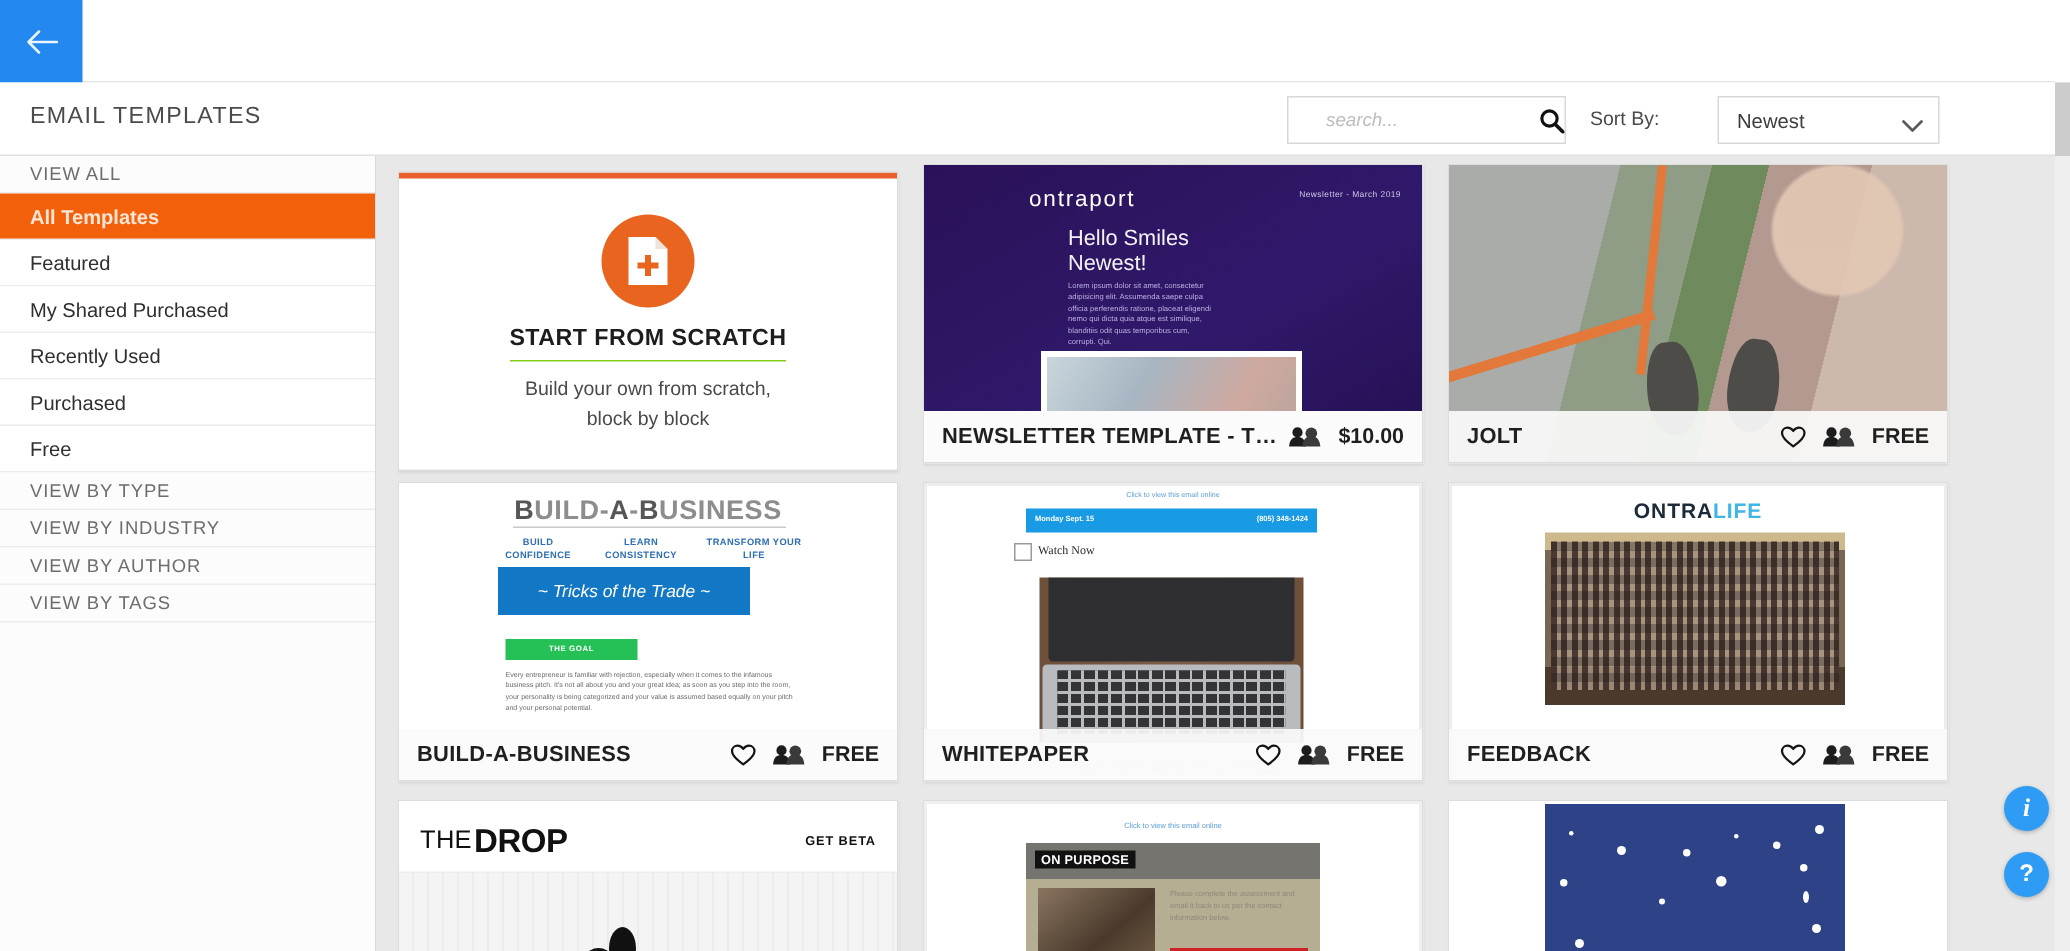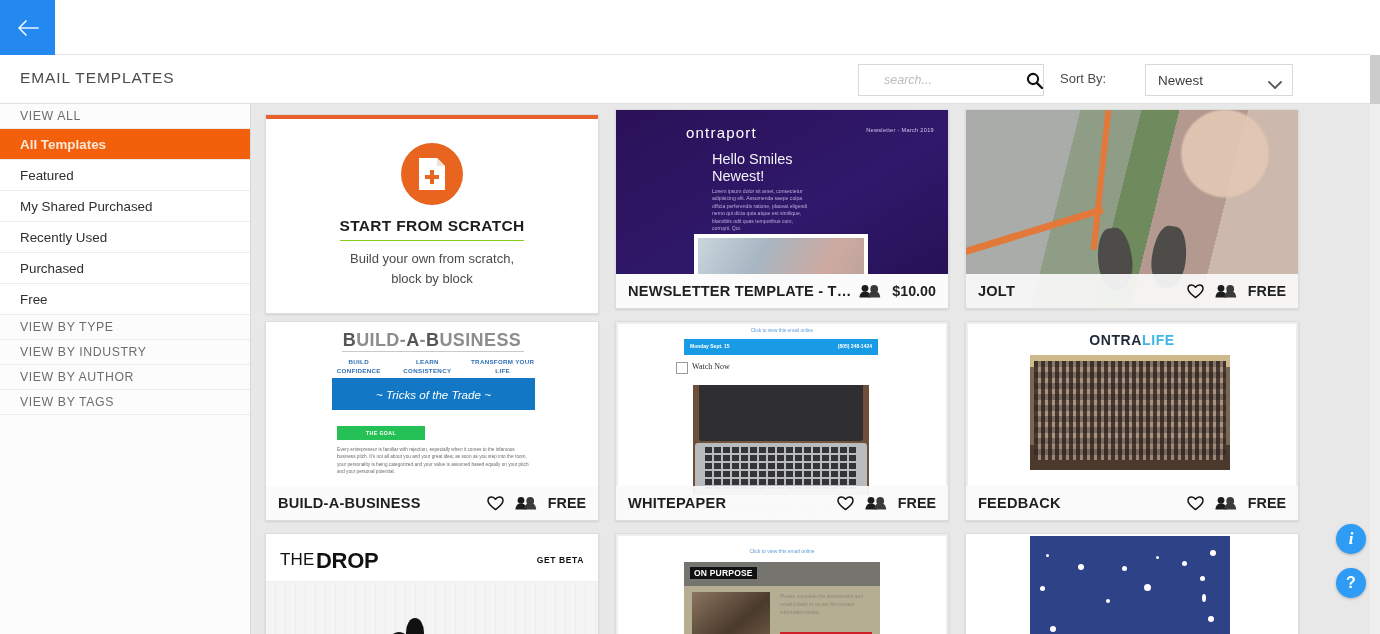--- a/index.html
+++ b/index.html
@@ -151,21 +151,21 @@
   .jolt-strap { position:absolute; background:#e2793a; }
   .jolt-shoe { position:absolute; width:34px; height:62px; background:#4d4c48; border-radius:40% 40% 45% 45%/55% 55% 45% 45%; }
 
   
   .bab { position:absolute; inset:0; background:#fff; }
   .bab-title { position:absolute; top:8px; left:0; width:100%; text-align:center; font-size:18px; font-weight:bold; color:#8d8d8d; letter-spacing:.4px;}
   .bab-title b { color:#565656; }
   .bab-rule { position:absolute; top:29px; left:76px; width:182px; height:1px; background:#c9c9c9;}
   .bab-cols { position:absolute; top:35px; left:60px; width:216px; display:flex; justify-content:space-between; }
   .bab-col { font-size:6.2px; font-weight:bold; color:#2f6fb5; text-align:center; line-height:9px; letter-spacing:.3px;}
-  .bab-blue { position:absolute; left:66px; top:56px; width:203px; height:32px; background:#1277c4;
+  .bab-blue { position:absolute; left:66px; top:56px; width:168px; height:32px; background:#1277c4;
     display:flex; align-items:center; justify-content:center; color:#fff; font-style:italic; font-size:11.6px; }
   .bab-green { position:absolute; left:71px; top:104px; width:88px; height:14px; background:#25c157;
     display:flex; align-items:center; justify-content:center; color:#fff; font-size:5.2px; font-weight:bold; letter-spacing:.4px;}
   .bab-text { position:absolute; left:71px; top:124px; width:196px; font-size:4.7px; line-height:7.4px; color:#6c6c6c;}
 
   
   .wp { position:absolute; inset:0; background:#fff; }
   .wp-link { position:absolute; top:6px; left:0; width:100%; text-align:center; font-size:4.8px; color:#5fa0d8; }
   .wp-bar { position:absolute; left:68px; top:17px; width:194px; height:16px; background:#189ae5; }
   .wp-bar-l { position:absolute; left:6px; top:4px; font-size:5px; color:#fff; font-weight:bold; }

